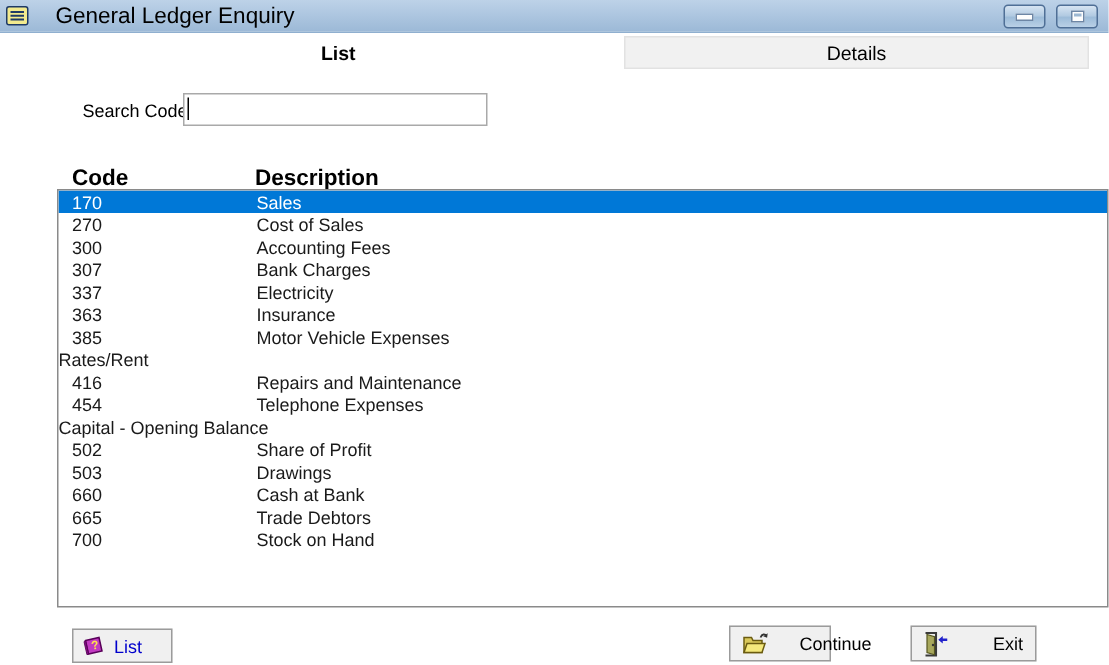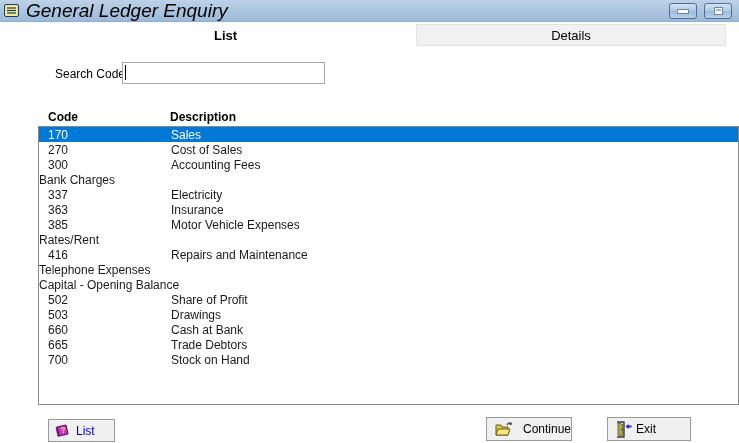--- a/index.html
+++ b/index.html
@@ -13,21 +13,21 @@
     color:#000;
   }
   
   .titlebar {
     position:absolute; left:0; top:0; width:739px; height:22px;
     background:linear-gradient(to bottom, var(--tb-top,#bdd2e8), var(--tb-bot,#9cb9d7));
     border-bottom:1px solid #8fafcf;
     display:flex; align-items:center;
   }
   .title-icon { width:16px; height:15px; margin-left:4px; }
-  .title-text { margin-left:6px; font-size:19px; color:#000;font-style:italic; }
+  .title-text { margin-left:17px; font-size:15px; color:#000; }
   .win-btns { position:absolute; right:7px; top:3px; display:flex; gap:7px; }
   .win-btn {
     width:28px; height:16px; border:1px solid #4f6f96; border-radius:3px;
     background:linear-gradient(to bottom,#d6e4f2 0%,#b3cbe2 45%,#9dbcd9 55%,#b9d0e6 100%);
     display:flex; align-items:center; justify-content:center; cursor:default;
   }
   .glyph-min { width:12px; height:5px; background:#fdfdfd; border:1px solid #6d86a5; }
   .glyph-max { width:9px; height:8px; background:#fdfdfd; border:1px solid #6d86a5; position:relative; }
   .glyph-max::before { content:""; position:absolute; left:1px; right:1px; top:1px; height:2px; background:#9db8d2; }
   
@@ -37,41 +37,41 @@
   .tab-details { left:380px; width:310px; background:#f1f1f1; border:1px solid #e2e2e2; font-weight:normal; }
   
   .search-label { position:absolute; left:55px; top:67px; font-size:12px; }
   .search-input {
     position:absolute; left:122px; top:62px; width:203px; height:22px;
     border:1px solid #a9a9a9; background:#fff; font-family:"Liberation Sans",sans-serif;
     font-size:12px; padding:2px 4px; outline:none;
   }
   .caret { position:absolute; left:125px; top:65px; width:1px; height:15px; background:#000; }
   
-  .col-head { position:absolute; top:110px; font-weight:bold; font-size:12px; }
+  .col-head { position:absolute; top:110px; font-weight:bold; font-size:15px; }
   .col-head-code { left:48px; }
   .col-head-desc { left:170px; }
   .listbox {
     position:absolute; left:38px; top:126px; width:701px; height:279px;
     border:1px solid #8a8a8a; background:#fff; overflow:hidden;
   }
   .row { height:15px; display:flex; align-items:center; font-size:12px; color:#1a1a1a; cursor:default; }
   .row .cell-code { width:132px; padding-left:9px; }
   .row .cell-desc { flex:1; }
   .row.selected { background:var(--sel,#0078d7); color:#ffffff; }
   
   .btn {
     position:absolute; background:#f0f0f0; border:1px solid #9b9b9b;
     display:flex; align-items:center; font-size:12px; cursor:default;
     font-family:"Liberation Sans",sans-serif;
   }
   .btn-help { left:48px; top:419px; width:67px; height:23px; padding-left:6px; gap:6px; }
   .btn-help .lbl { color:var(--help-blue,#0000cc); }
-  .btn-continue { left:486px; top:417px; width:86px; height:24px; padding-left:8px; gap:9px; }
-  .btn-exit { left:607px; top:417px; width:84px; height:24px; padding-left:8px; gap:4px; }
+  .btn-continue { left:486px; top:417px; width:68px; height:24px; padding-left:8px; gap:19px; }
+  .btn-exit { left:607px; top:417px; width:84px; height:24px; padding-left:8px; gap:30px; }
   .btn svg { flex:0 0 auto; }
 </style>
 </head>
 <body>
 
 <div class="titlebar">
   <svg class="title-icon" viewBox="0 0 16 15">
     <rect x="0.5" y="1.5" width="14" height="12" rx="1.5" fill="#f2ea8e" stroke="#1e3a66"></rect>
     <line x1="3" y1="5" x2="12" y2="5" stroke="#1e3a66" stroke-width="1.2"></line>
     <line x1="3" y1="7.5" x2="12" y2="7.5" stroke="#1e3a66" stroke-width="1.2"></line>
@@ -106,20 +106,21 @@
     </div>
     <div class="row">
       <span class="cell-code">270</span>
       <span class="cell-desc">Cost of Sales</span>
     </div>
     <div class="row">
       <span class="cell-code">300</span>
       <span class="cell-desc">Accounting Fees</span>
     </div>
     <div class="row">
+      <span class="cell-code">307</span>
       <span class="cell-desc">Bank Charges</span>
     </div>
     <div class="row">
       <span class="cell-code">337</span>
       <span class="cell-desc">Electricity</span>
     </div>
     <div class="row">
       <span class="cell-code">363</span>
       <span class="cell-desc">Insurance</span>
     </div>
@@ -128,20 +129,21 @@
       <span class="cell-desc">Motor Vehicle Expenses</span>
     </div>
     <div class="row">
       <span class="cell-desc">Rates/Rent</span>
     </div>
     <div class="row">
       <span class="cell-code">416</span>
       <span class="cell-desc">Repairs and Maintenance</span>
     </div>
     <div class="row">
+      <span class="cell-code">454</span>
       <span class="cell-desc">Telephone Expenses</span>
     </div>
     <div class="row">
       <span class="cell-desc">Capital - Opening Balance</span>
     </div>
     <div class="row">
       <span class="cell-code">502</span>
       <span class="cell-desc">Share of Profit</span>
     </div>
     <div class="row">

